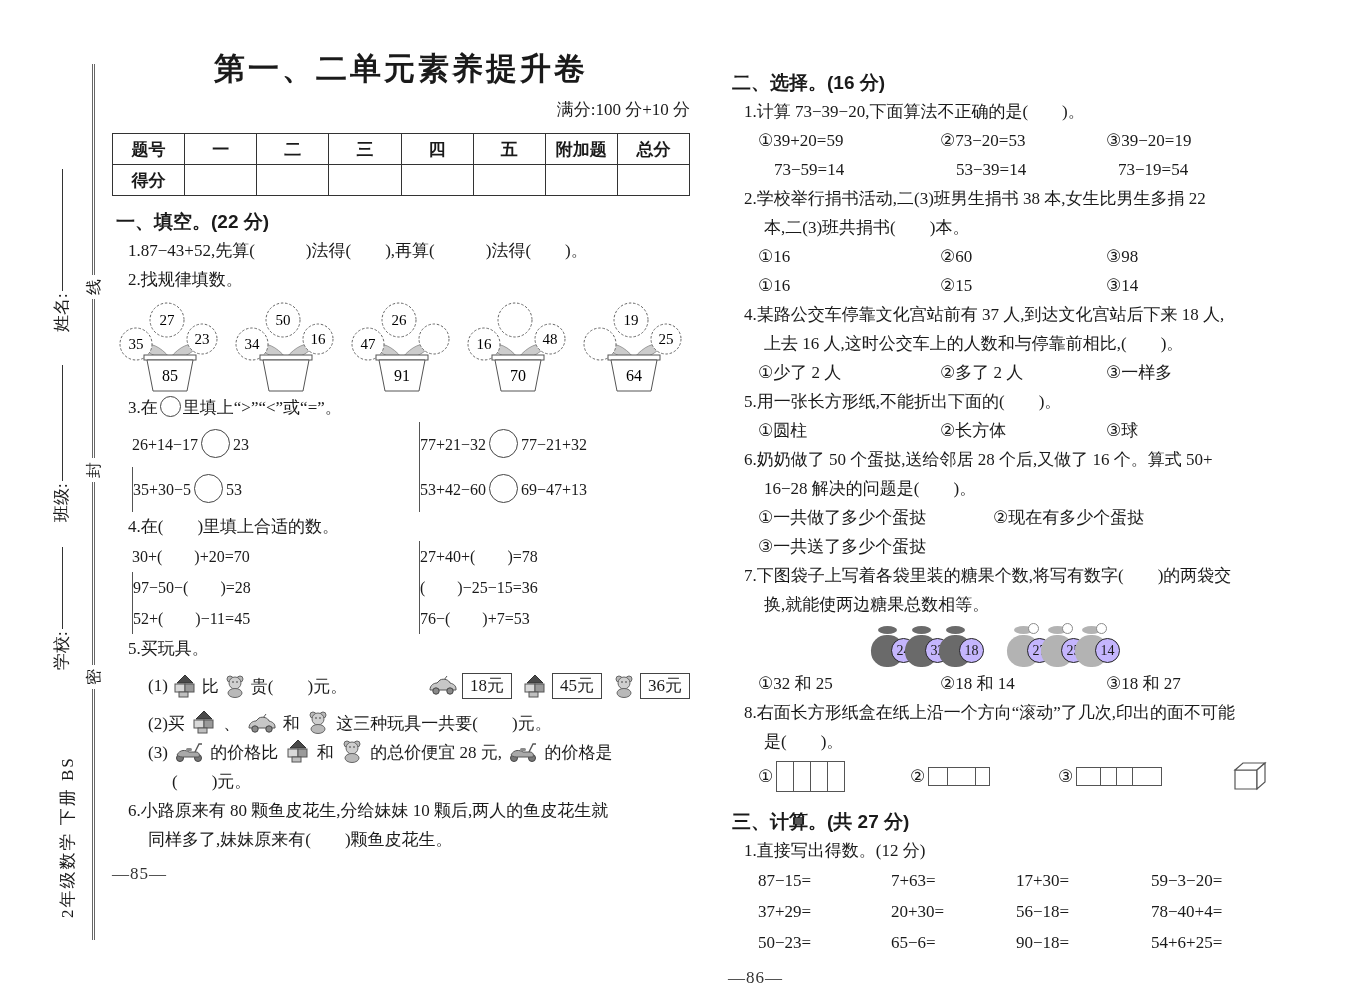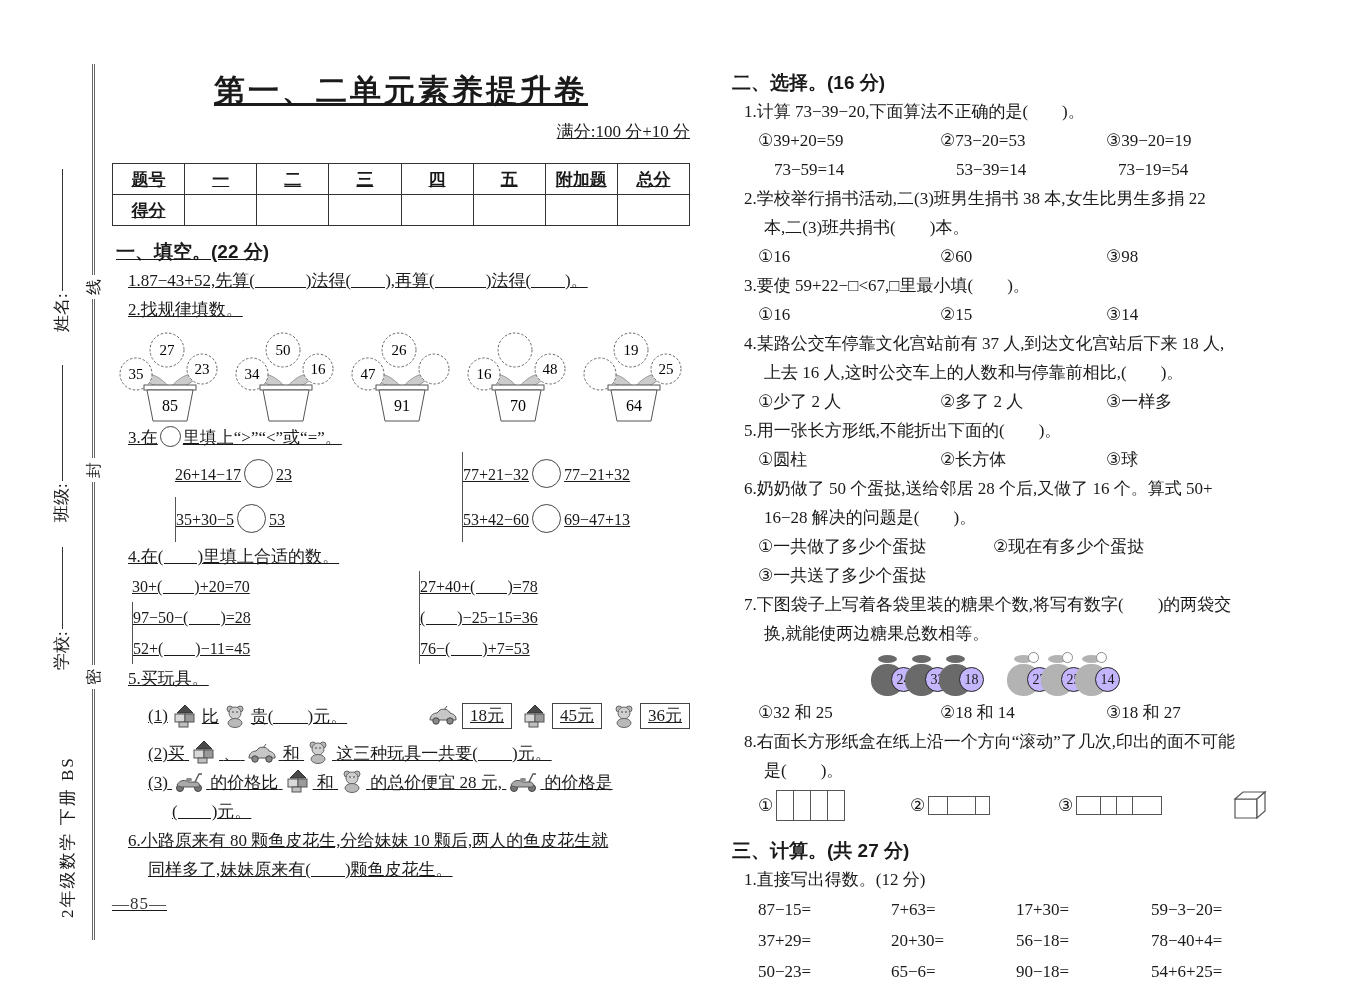--- a/index.html
+++ b/index.html
@@ -10,40 +10,40 @@
   .seal-char{position:absolute;left:82px;width:24px;height:24px;background:#fff;z-index:2;
              display:flex;align-items:center;justify-content:center;font-size:16px;
              transform:rotate(-90deg);font-family:"Liberation Serif",serif;}
   .side-field{position:absolute;transform-origin:0 0;transform:rotate(-90deg);
               display:flex;align-items:center;font-size:17px;white-space:nowrap;}
   .sf-blank{display:inline-block;border-bottom:1.3px solid #333;height:1px;margin-left:2px;}
   .side-book{position:absolute;transform-origin:0 0;transform:rotate(-90deg);
              font-size:17px;letter-spacing:2px;white-space:nowrap;}
   
   .page{position:absolute;}
-  .page-left{left:112px;top:70px;width:578px;text-decoration:underline;}
+  .page-left{left:112px;top:48px;width:578px;}
   .page-right{left:728px;top:53px;width:604px;}
   .title{margin:0;text-align:center;font-size:31px;font-weight:900;letter-spacing:3px;
          font-family:"Liberation Serif","DejaVu Serif",serif;}
   .subtitle{text-align:right;font-size:17px;margin-top:8px;}
-  .score-table{border-collapse:collapse;table-layout:fixed;width:100%;margin-top:20px;}
+  .score-table{border-collapse:collapse;table-layout:fixed;width:100%;margin-top:12px;}
   .score-table td{border:1.4px solid #333;height:28px;text-align:center;font-size:17px;
                   font-weight:bold;font-family:"Liberation Sans","DejaVu Sans",sans-serif;}
   .h-sec{font-size:19px;font-weight:bold;font-family:"Liberation Sans","DejaVu Sans",sans-serif;
          padding-left:4px;line-height:28px;margin-top:12px;}
   .line{font-size:17px;line-height:29px;}
   .l1{padding-left:16px;}
   .l2{padding-left:36px;}
   .l3{padding-left:60px;}
   
   .potrow{display:flex;justify-content:space-between;padding:2px 2px 0 4px;}
   .mini-circle{display:inline-block;width:19px;height:19px;border:1.2px solid #444;border-radius:50%;
                vertical-align:-4px;margin:0 2px;}
   .grid2{display:grid;grid-template-columns:287px auto;padding-left:20px;}
-  .grid2.cmp-grid .cell{line-height:45px;margin-left:43px;}
+  .grid2.cmp-grid .cell{line-height:45px;}
   .grid2.eq .cell{line-height:31px;}
   .cmp-circle{display:inline-block;width:27px;height:27px;border:1.2px solid #444;border-radius:50%;
               vertical-align:-8px;margin:0 3px;}
   .q5row{display:flex;justify-content:space-between;align-items:center;padding-left:36px;height:46px;}
   .q5text,.pricegroup{display:flex;align-items:center;gap:2px;font-size:17px;}
   .price{border:1.4px solid #444;padding:0 7px;font-size:17px;line-height:24px;margin-right:6px;}
   .toy{vertical-align:-5px;margin:0 2px;}
   .pagefoot{font-size:17px;margin-top:10px;color:#333;letter-spacing:1px;}
   
   .row3{display:grid;grid-template-columns:182px 166px auto;padding-left:30px;font-size:17px;line-height:29px;}
@@ -356,21 +356,20 @@
     </div>
 
     <div class="line l1">2.学校举行捐书活动,二(3)班男生捐书 38 本,女生比男生多捐 22</div>
     <div class="line l2">本,二(3)班共捐书(　　)本。</div>
     <div class="row3">
       <span>①16</span>
       <span>②60</span>
       <span>③98</span>
     </div>
 
-    <div class="line l1">3.要使 59+22−□&lt;67,□里最小填(　　)。</div>
     <div class="row3">
       <span>①16</span>
       <span>②15</span>
       <span>③14</span>
     </div>
 
     <div class="line l1">4.某路公交车停靠文化宫站前有 37 人,到达文化宫站后下来 18 人,</div>
     <div class="line l2">上去 16 人,这时公交车上的人数和与停靠前相比,(　　)。</div>
     <div class="row3">
       <span>①少了 2 人</span>

